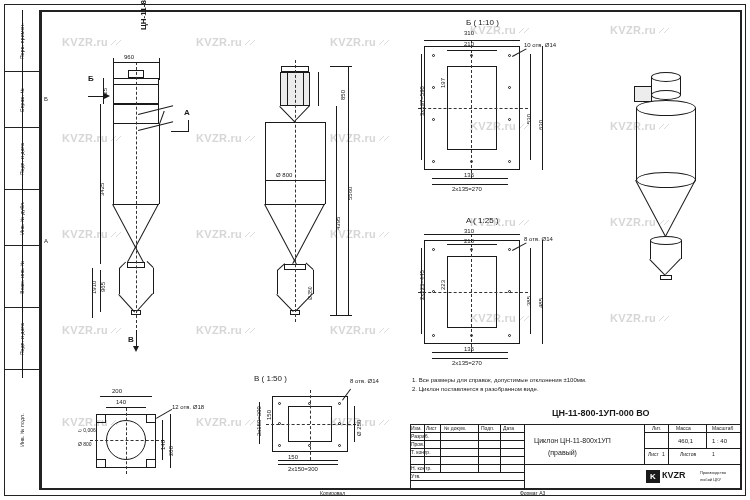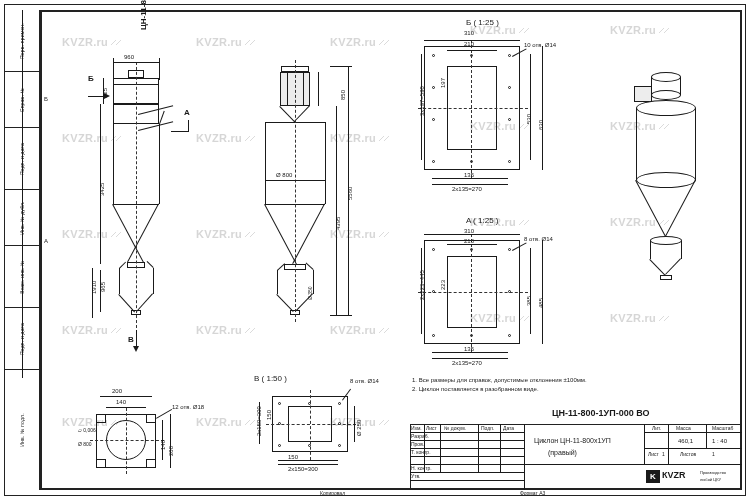--- a/index.html
+++ b/index.html
@@ -336,21 +336,21 @@
     <div class="ln v1 abs" style="left:348px; top:66px; height:249px;"></div>
     <div class="lbl-v abs" style="left:347px; top:200px;">5560</div>
     <div class="ln h1 abs" style="left:330px; top:66px; width:22px;"></div>
     <div class="ln h1 abs" style="left:330px; top:315px; width:22px;"></div>
 
     <div class="ln v1 abs" style="left:336px; top:106px; height:209px;"></div>
     <div class="lbl-v abs" style="left:335px; top:230px;">4395</div>
   </div>
 
   <div class="abs">
-    <div class="vw-title abs" style="left:466px; top:18px;">Б ( 1:25 )</div>
+    <div class="vw-title abs" style="left:466px; top:18px;">Б ( 1:10 )</div>
 
     <div class="box abs" style="left:424px; top:46px; width:96px; height:124px;"></div>
 
     <div class="box abs" style="left:447px; top:66px; width:50px; height:84px;"></div>
 
     <div class="dot abs" style="left:432px; top:54px;"></div>
     <div class="dot abs" style="left:470px; top:54px;"></div>
     <div class="dot abs" style="left:508px; top:54px;"></div>
     <div class="dot abs" style="left:432px; top:86px;"></div>
     <div class="dot abs" style="left:508px; top:86px;"></div>

